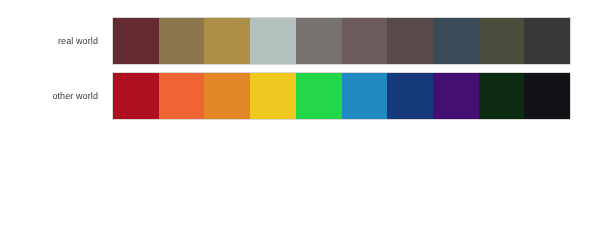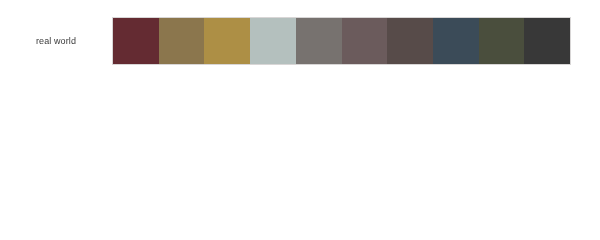--- a/index.html
+++ b/index.html
@@ -28,21 +28,21 @@
     display: flex;
     align-items: center;
   }
   .row-real {
     top: 17px;
   }
   .row-other {
     top: 72px;
   }
   .row-label {
-    width: 76px;
+    width: 98px;
     text-align: right;
     padding-right: 0;
     font-size: 9px;
     line-height: 11px;
     color: #3a3a3a;
     letter-spacing: 0.1px;
     white-space: nowrap;
     font-family: "Liberation Sans", sans-serif;
   }
   .swatch-strip {
@@ -74,14 +74,29 @@
       <div class="swatch" style="background: rgb(180, 192, 190);"></div>
       <div class="swatch" style="background: rgb(119, 114, 111);"></div>
       <div class="swatch" style="background: rgb(107, 91, 92);"></div>
       <div class="swatch" style="background: rgb(87, 75, 73);"></div>
       <div class="swatch" style="background: rgb(59, 75, 88);"></div>
       <div class="swatch" style="background: rgb(74, 78, 61);"></div>
       <div class="swatch" style="background: rgb(56, 56, 56);"></div>
     </div>
   </div>
 
+  <div class="row row-other">
+    <div class="row-label" style="color: rgb(58, 58, 58);">other world</div>
+    <div class="swatch-strip" style="border-color: rgb(216, 214, 214);">
+      <div class="swatch" style="background: rgb(174, 15, 33);"></div>
+      <div class="swatch" style="background: rgb(238, 100, 50);"></div>
+      <div class="swatch" style="background: rgb(226, 135, 37);"></div>
+      <div class="swatch" style="background: rgb(239, 201, 31);"></div>
+      <div class="swatch" style="background: rgb(34, 216, 74);"></div>
+      <div class="swatch" style="background: rgb(33, 137, 193);"></div>
+      <div class="swatch" style="background: rgb(22, 58, 124);"></div>
+      <div class="swatch" style="background: rgb(67, 15, 114);"></div>
+      <div class="swatch" style="background: rgb(12, 43, 17);"></div>
+      <div class="swatch" style="background: rgb(18, 17, 21);"></div>
+    </div>
+  </div>
 
 </div>
 
 </body></html>

